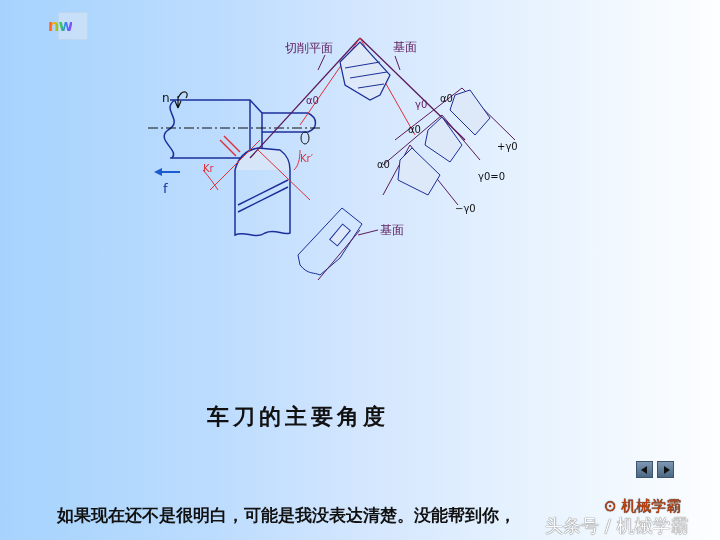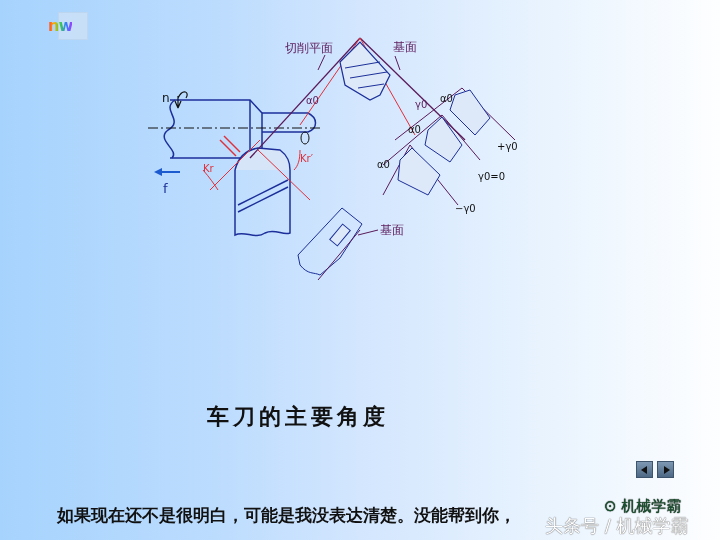--- a/index.html
+++ b/index.html
@@ -12,21 +12,21 @@
   .logo .box { position:absolute; left:14px; top:0; width:28px; height:26px; border:1px solid #c5d6ea; background:#d3e3f6; opacity:0.7; }
   .logo .txt { position:absolute; left:4px; top:4px; font-family:"DejaVu Sans", sans-serif; font-weight:bold; font-size:16px; letter-spacing:-1px;
     background: linear-gradient(90deg,#ff3030,#ffb000,#40d040,#3080ff,#a040ff); -webkit-background-clip:text; background-clip:text; color:transparent;text-align:center; }
   svg.diagram { position:absolute; left:0; top:0; }
   .title { position:absolute; left:0; width:596px; top:402px; text-align:center; font-family:"DejaVu Sans", sans-serif; font-weight:bold; font-size:22px; letter-spacing:4px; color:#111; }
   .nav { position:absolute; top:461px; width:17px; height:17px; background:linear-gradient(#7e98b3,#4d6884); border:1px solid #3d546c; box-sizing:border-box; cursor:pointer; }
   .nav .tri { position:absolute; top:4px; width:0; height:0; border-top:4px solid transparent; border-bottom:4px solid transparent; }
   .nav.prev { left:636px; } .nav.prev .tri { left:4px; border-right:6px solid #111; }
   .nav.next { left:657px; } .nav.next .tri { left:6px; border-left:6px solid #111; }
   .caption { position:absolute; left:57px; top:496px; font-family:"DejaVu Serif", serif; font-weight:bold; font-size:17px; color:#111; white-space:nowrap;margin-top:8px; }
-  .wm1 { position:absolute; left:604px; top:497px; font-family:"DejaVu Sans", sans-serif; font-size:15px; color:#14532d; text-shadow:0 0 1px #333,0 0 1px #333; white-space:nowrap; }
+  .wm1 { position:absolute; left:604px; top:497px; font-family:"DejaVu Sans", sans-serif; font-size:15px; color:#c2410c; text-shadow:0 0 1px #333,0 0 1px #333; white-space:nowrap; }
   .wm2 { position:absolute; left:545px; top:514px; font-family:"DejaVu Sans", sans-serif; font-size:18px; color:#fff; text-shadow:0 0 1px #666,0 0 1px #666; white-space:nowrap; }
   .lbl { font-family:"DejaVu Sans", sans-serif; }
 </style>
 </head>
 <body>
 
 <div class="logo">
   <div class="box"></div>
   <div class="txt">nw</div>
 </div>

